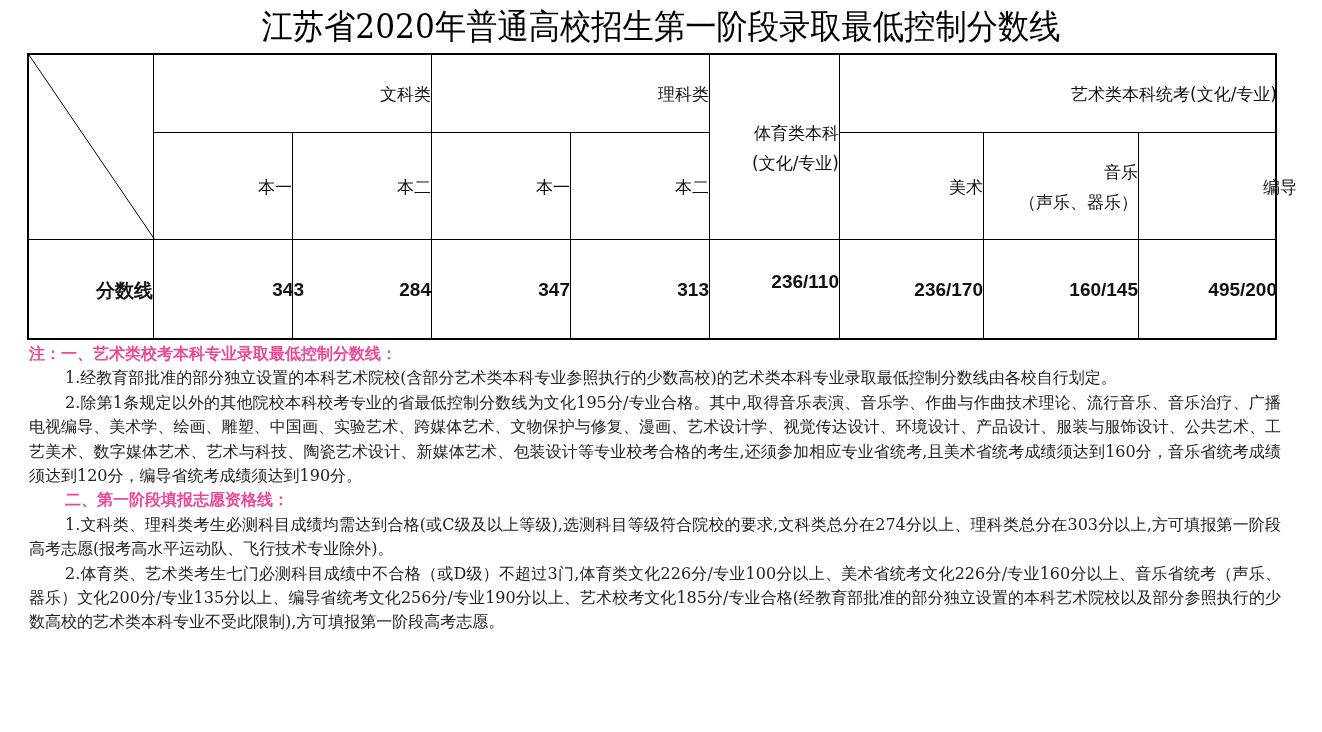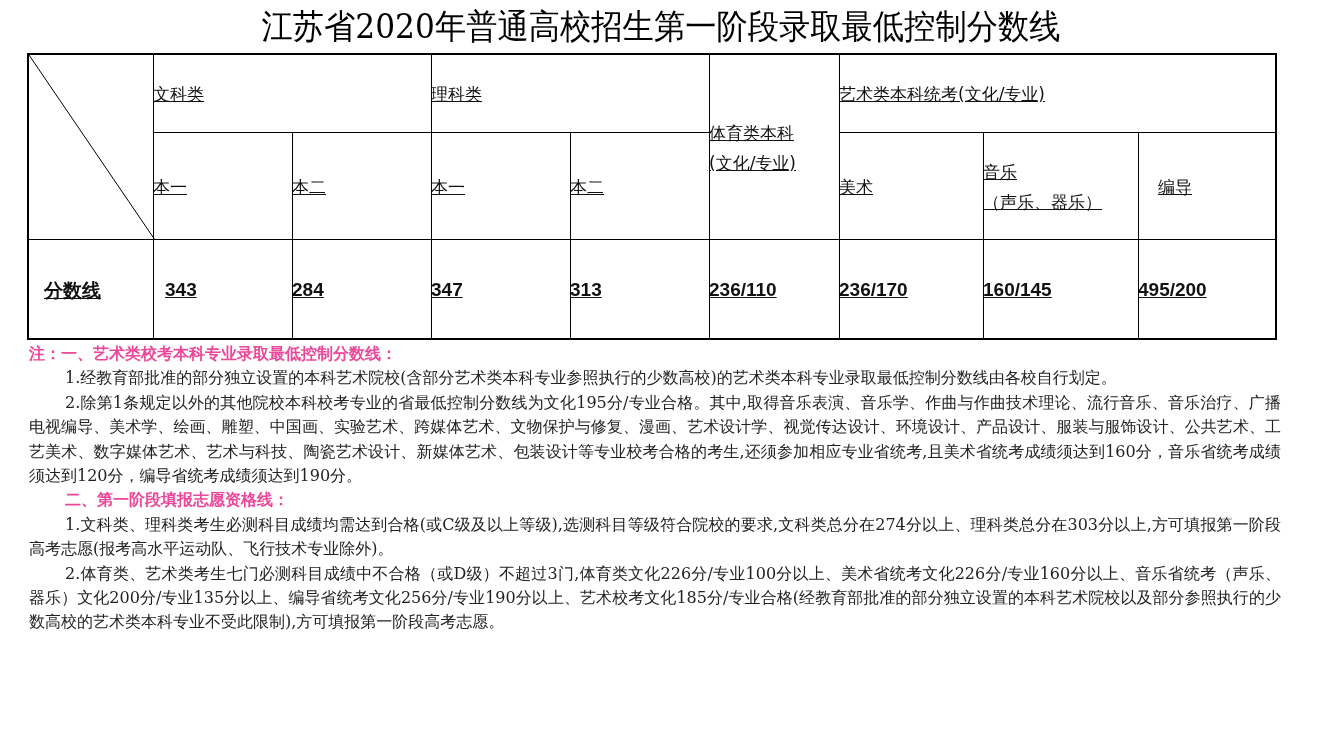--- a/index.html
+++ b/index.html
@@ -35,29 +35,28 @@
       top: 53px;
       width: 1250px;
       height: 287px;
       border: 2px solid #000;
       box-sizing: border-box;
     }
     .cell {
       position: absolute;
       box-sizing: border-box;
       display: flex;
-      align-items: flex-start;
+      align-items: flex-end;
       justify-content: center;
       flex-direction: column;
       text-align: center;
       font-family: "DejaVu Sans", "Liberation Sans", sans-serif;
       font-size: 17px;
       color: #111;
       line-height: 30px;
-      text-decoration: underline;
     }
     .vline {
       position: absolute;
       top: 0;
       width: 0;
       border-left: 1.5px solid #000;
     }
     .hline {
       position: absolute;
       height: 0;
@@ -170,21 +169,21 @@
   </div>
   <div class="cell num" style="left:263px;top:185px;width:139px;height:100px;">
     <span>284</span>
   </div>
   <div class="cell num" style="left:402px;top:185px;width:139px;height:100px;">
     <span>347</span>
   </div>
   <div class="cell num" style="left:541px;top:185px;width:139px;height:100px;">
     <span>313</span>
   </div>
-  <div class="cell num" style="left:680px;top:185px;width:130px;height:100px;">
+  <div class="cell num" style="left:680px;top:177px;width:130px;height:100px;">
     <span>236/110</span>
   </div>
   <div class="cell num" style="left:810px;top:185px;width:144px;height:100px;">
     <span>236/170</span>
   </div>
   <div class="cell num" style="left:954px;top:185px;width:155px;height:100px;">
     <span>160/145</span>
   </div>
   <div class="cell num" style="left:1109px;top:185px;width:139px;height:100px;">
     <span>495/200</span>

